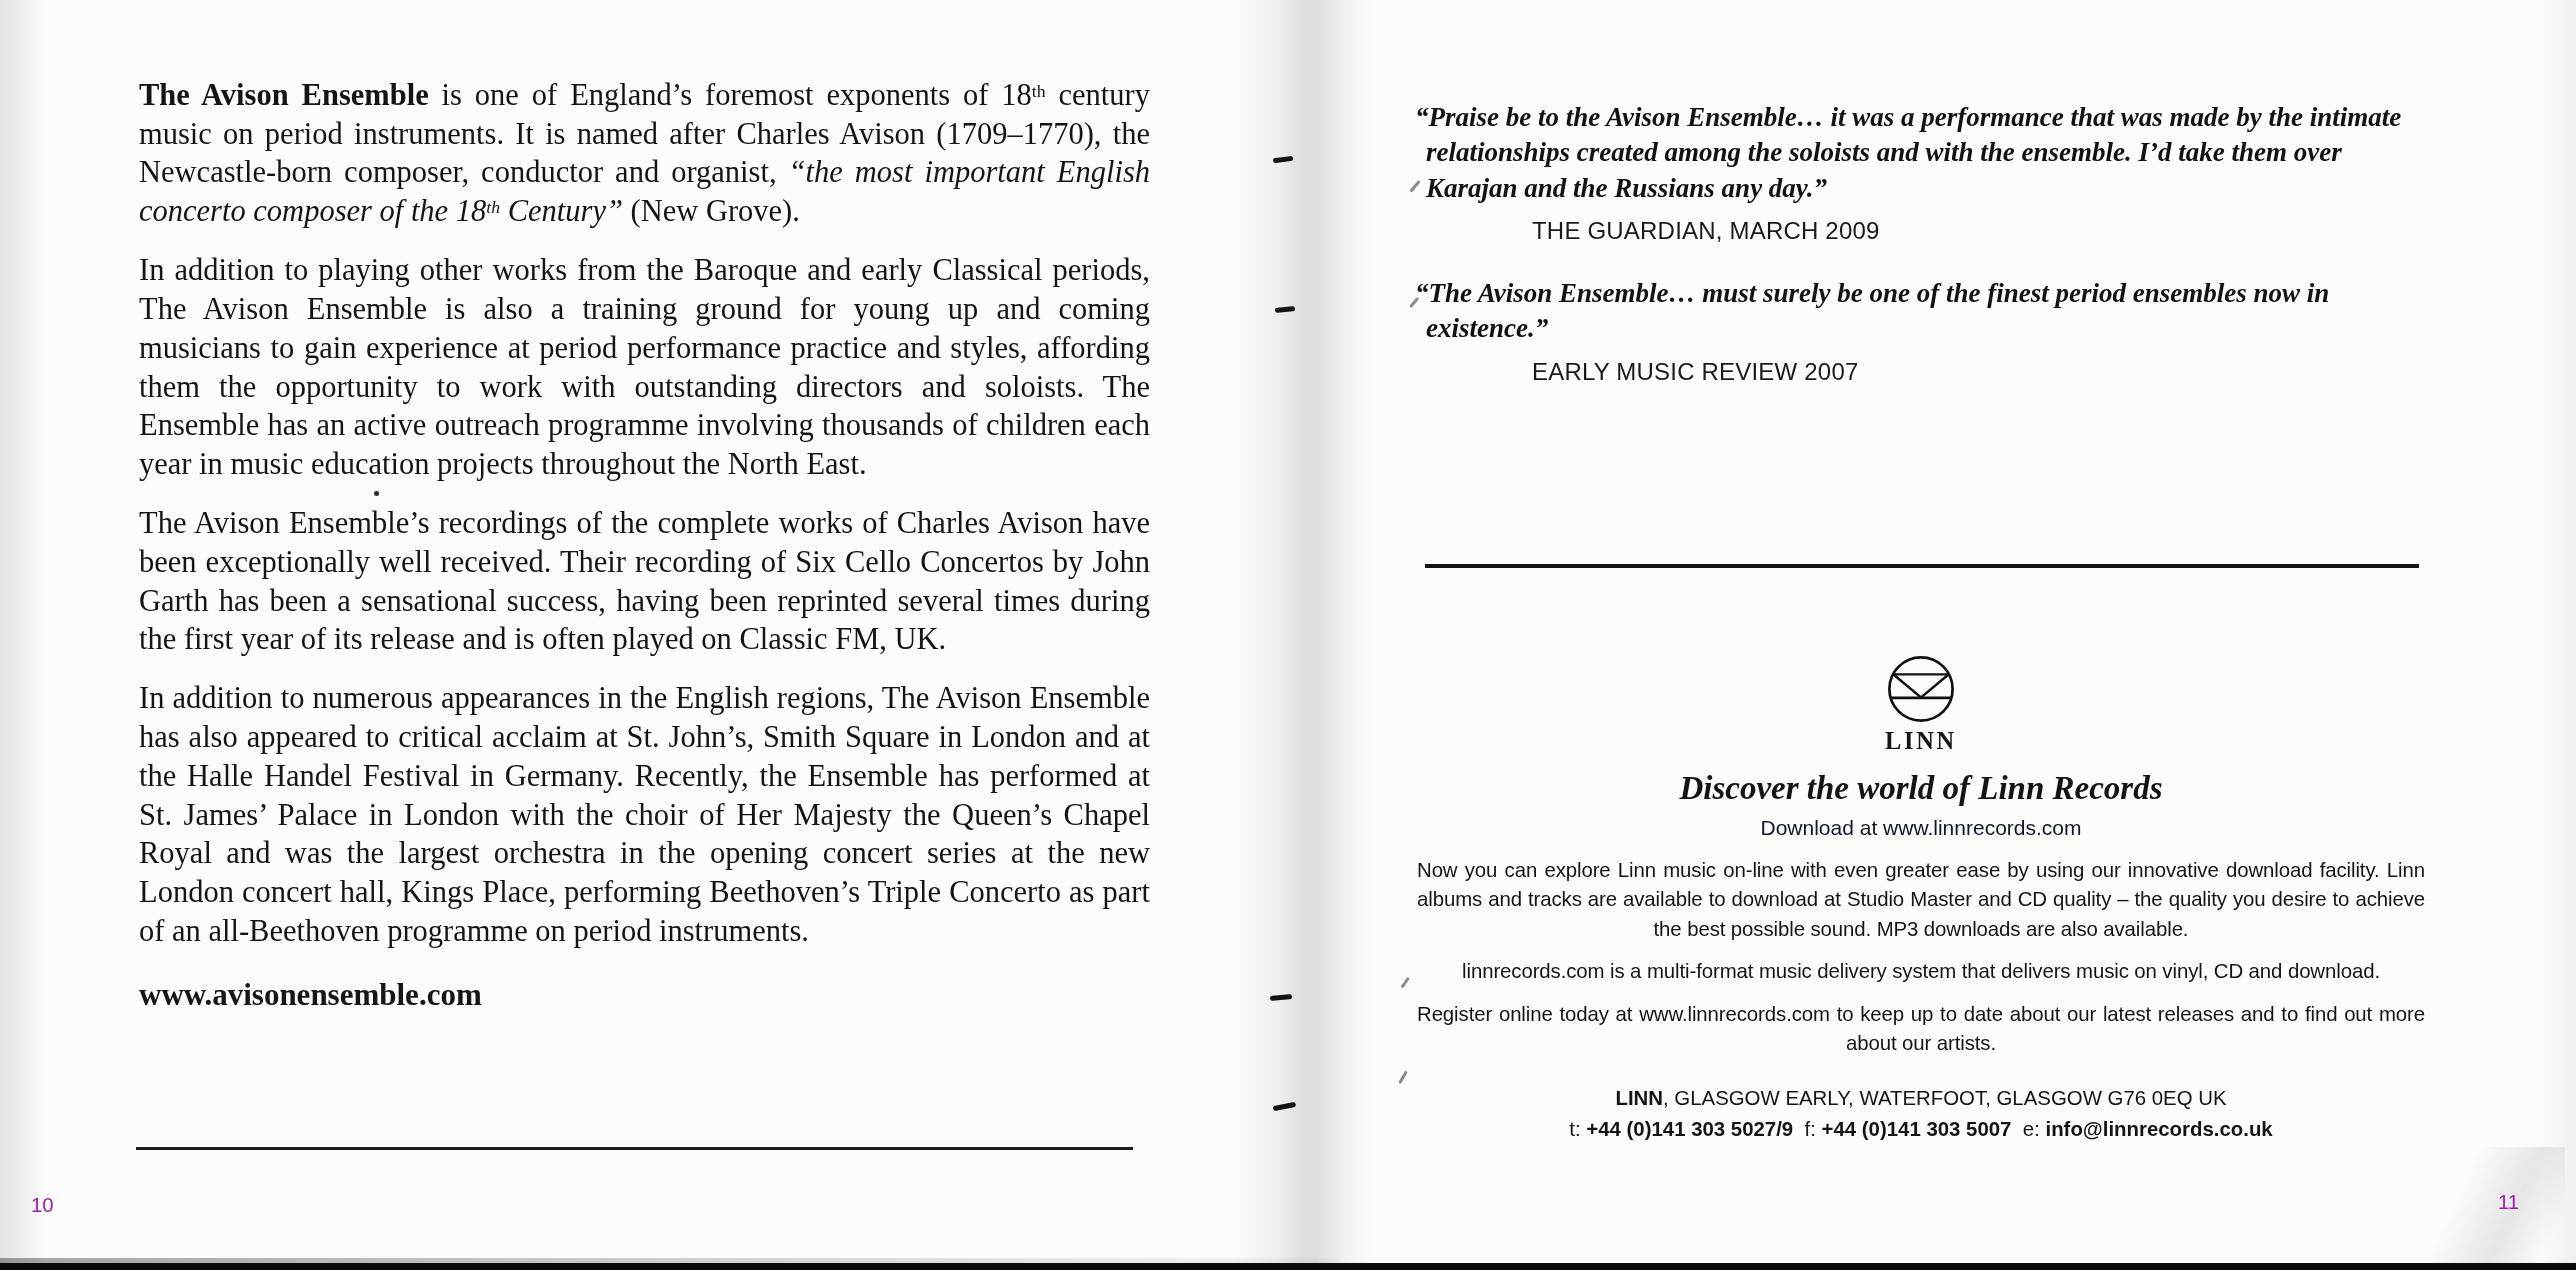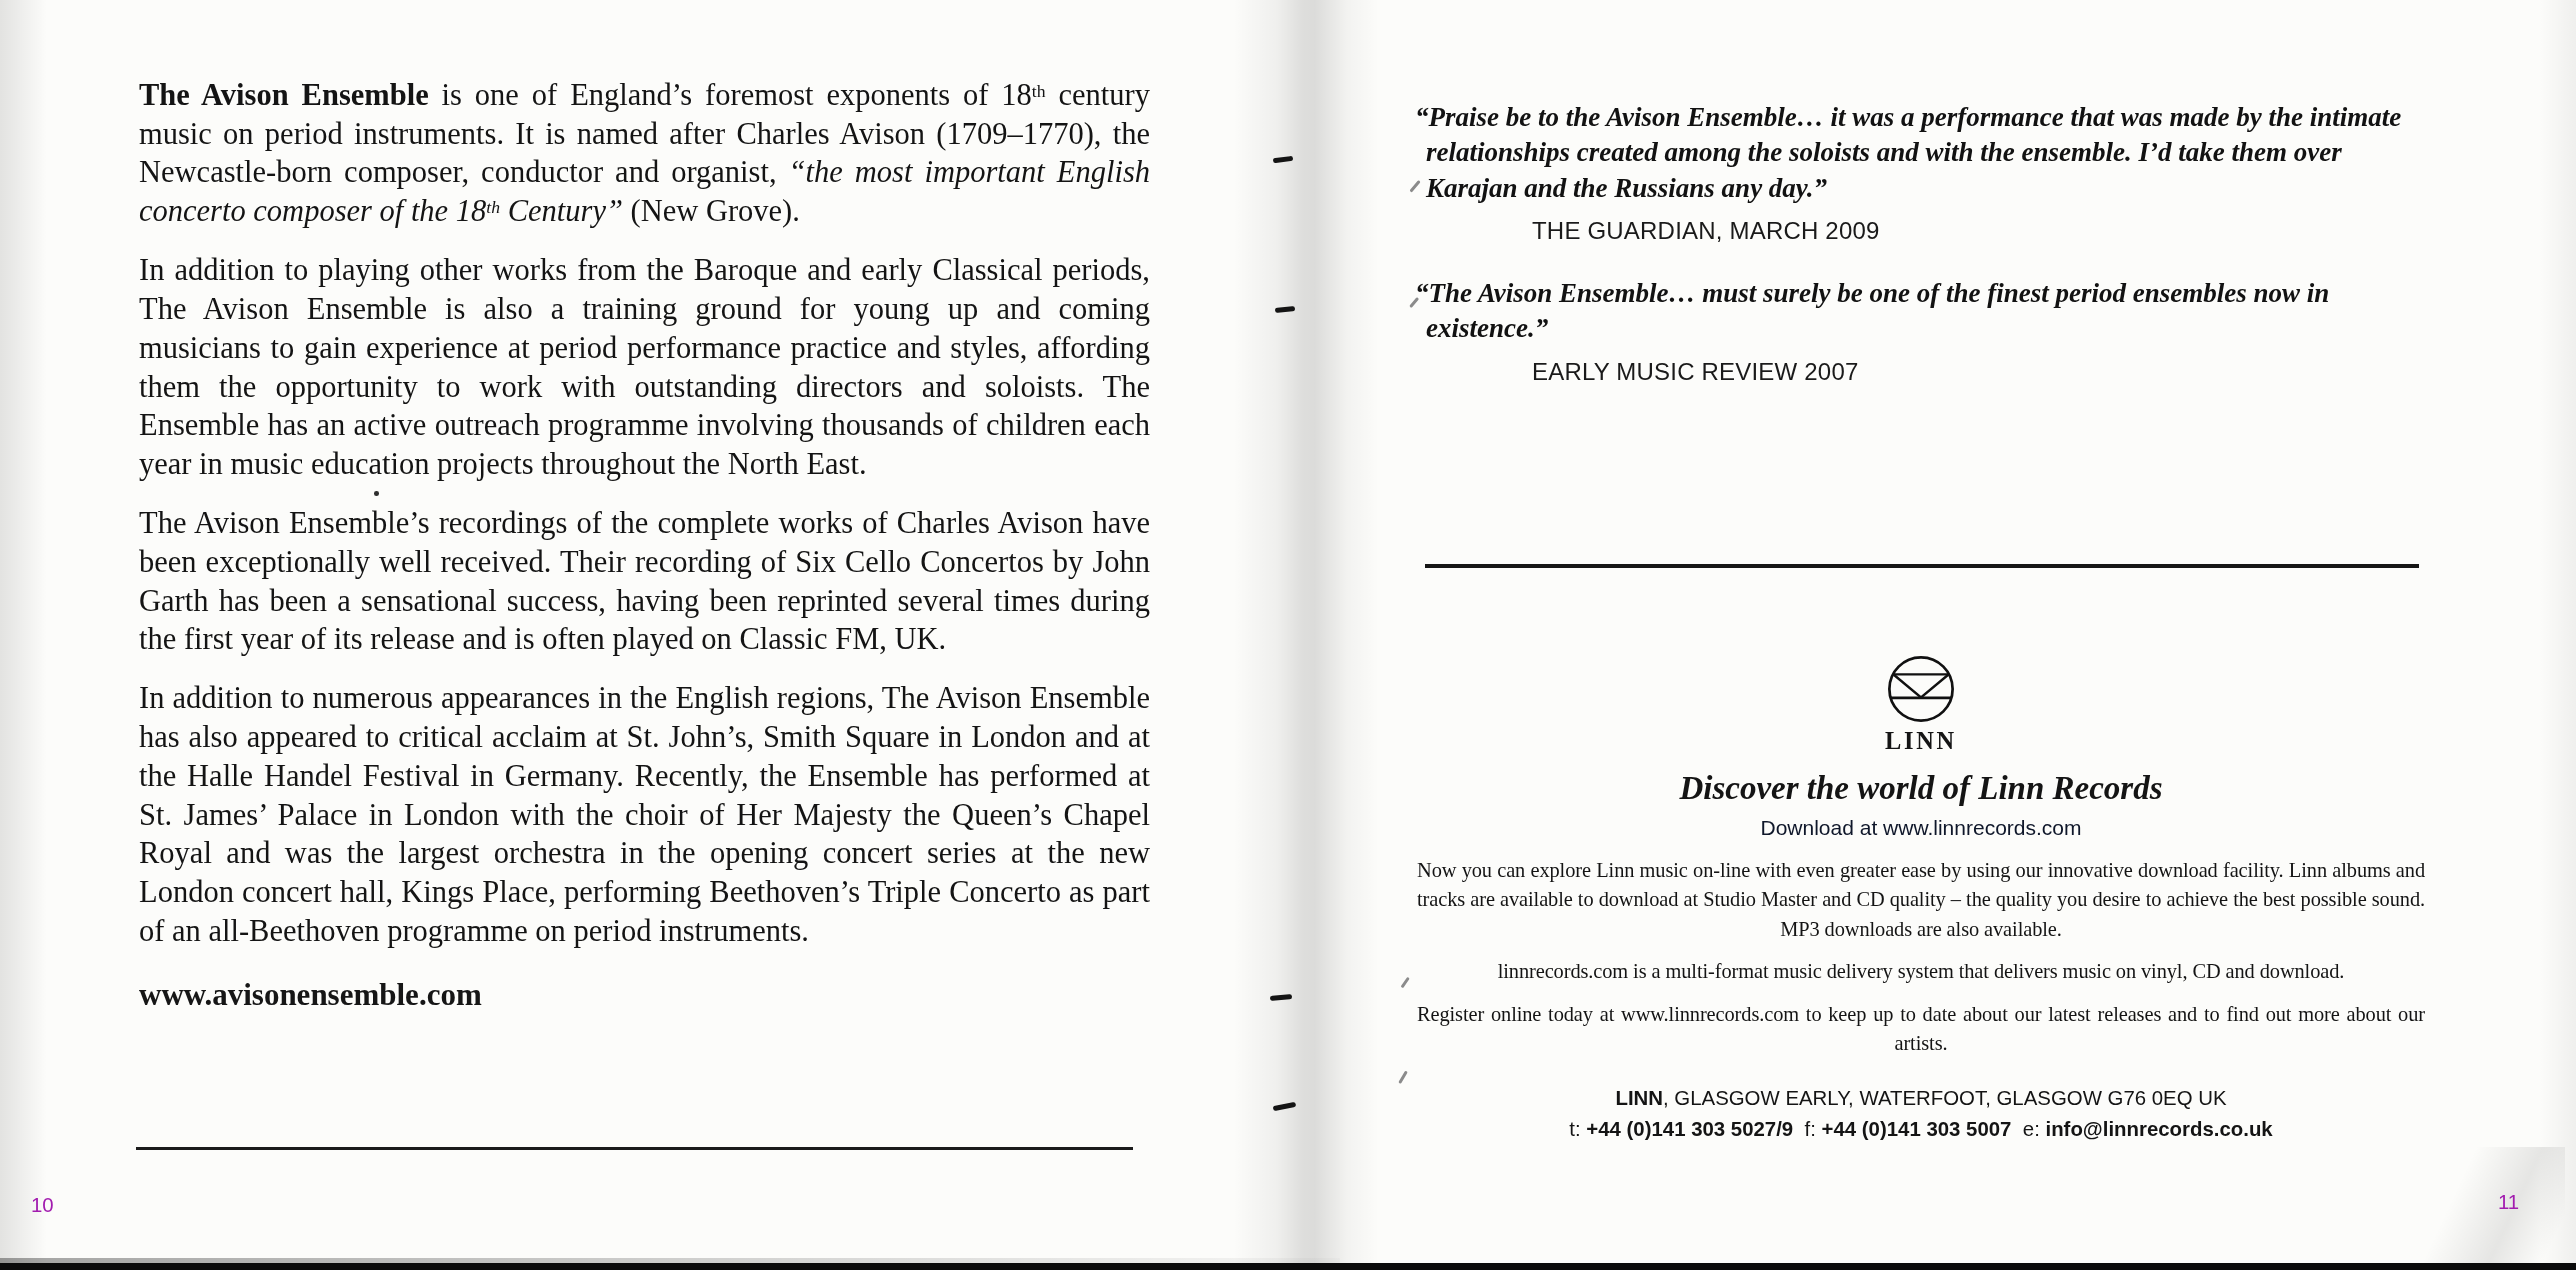--- a/index.html
+++ b/index.html
@@ -95,21 +95,21 @@
   }
   .linn-tagline {
     font-family:"Liberation Serif", serif; font-style:italic; font-weight:bold;
     font-size:33px; margin-top:15px; color:#141414;text-align:center;
   }
   .linn-download {
     font-family:"Liberation Sans", sans-serif; font-size:21px; margin-top:8.8px; color:#0f172a;
   }
   .linn-paras { position:absolute; left:1417px; top:856px; width:1008px; }
   .linn-para {
-    font-family:Liberation Serif, serif;
+    font-family:Liberation Sans, sans-serif;
     font-size:20.4px; line-height:1.44; letter-spacing:-0.1px; color:#141414;
     text-align:justify; text-align-last:center;
     margin:0 0 13px 0;
   }
   .contact {
     position:absolute; left:1417px; top:1083px; width:1008px; text-align:center;
     font-family:"Liberation Sans", sans-serif; font-size:20.4px; line-height:1.5; color:#141414;
   }
   .contact b { font-weight:bold; }
 </style>

